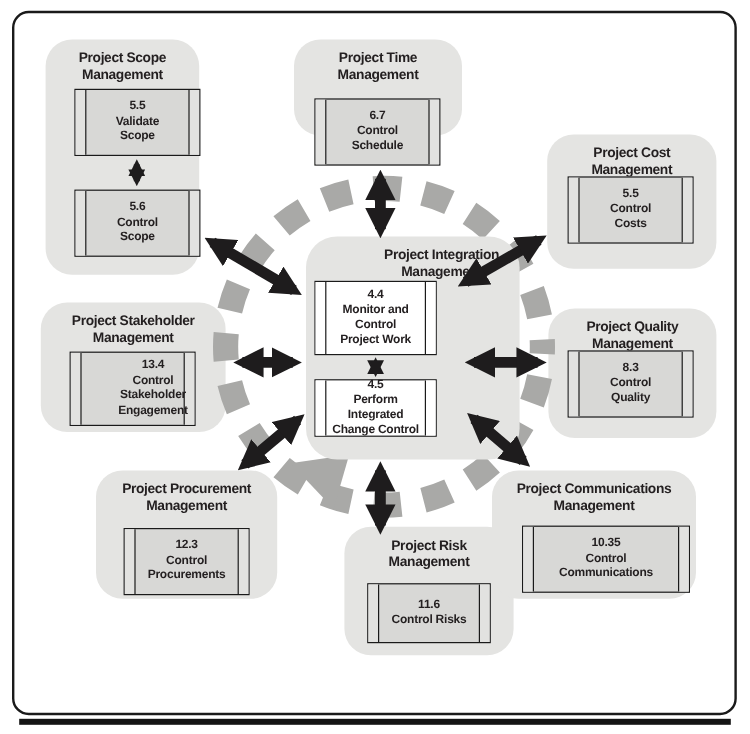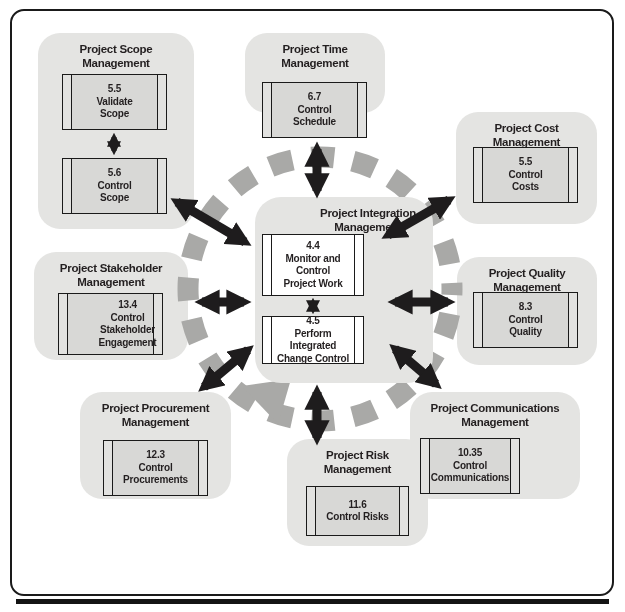--- a/index.html
+++ b/index.html
@@ -52,21 +52,21 @@
 <div class="canvas">
 
   <div class="frame"></div>
   <div class="bottom-bar"></div>
 
   <svg class="svg-layer" width="625" height="612">
     <circle cx="320" cy="289" r="132" fill="none" stroke="#a9a9a7" stroke-width="21" stroke-dasharray="23 19" stroke-dashoffset="17"></circle>
     <polygon points="242,386 291,379 278,424" fill="#a9a9a7"></polygon>
   </svg>
 
-  <div class="ka" id="ka-scope" style="left:38px;top:33px;width:156px;height:196px;">
+  <div class="ka" id="ka-scope" style="left:38px;top:33px;width:128px;height:196px;">
     <div class="ka-title">Project Scope
 Management</div>
     <div class="pbox" style="left:24px;top:41px;">
       <div class="ptext">
           <div class="pnum">5.5</div>
       <div class="pname">Validate
 Scope</div>
         </div>
     </div>
     <div class="pbox" style="left:24px;top:125px;">
@@ -146,21 +146,21 @@
       <div class="ptext">
           <div class="pnum">11.6</div>
       <div class="pname">Control Risks</div>
         </div>
     </div>
   </div>
 
   <div class="ka" id="ka-communications" style="left:410px;top:392px;width:170px;height:107px;">
     <div class="ka-title">Project Communications
 Management</div>
-    <div class="pbox" style="left:10px;top:46px;width:100px;justify-content:center;">
+    <div class="pbox" style="left:25px;top:46px;width:140px;justify-content:center;">
       <div class="ptext">
           <div class="pnum">10.35</div>
       <div class="pname">Control
 Communications</div>
         </div>
     </div>
   </div>
 
   <div class="ka" id="ka-integration" style="left:255px;top:197px;width:130px;height:186px;">
     <div class="ka-title">Project Integration

